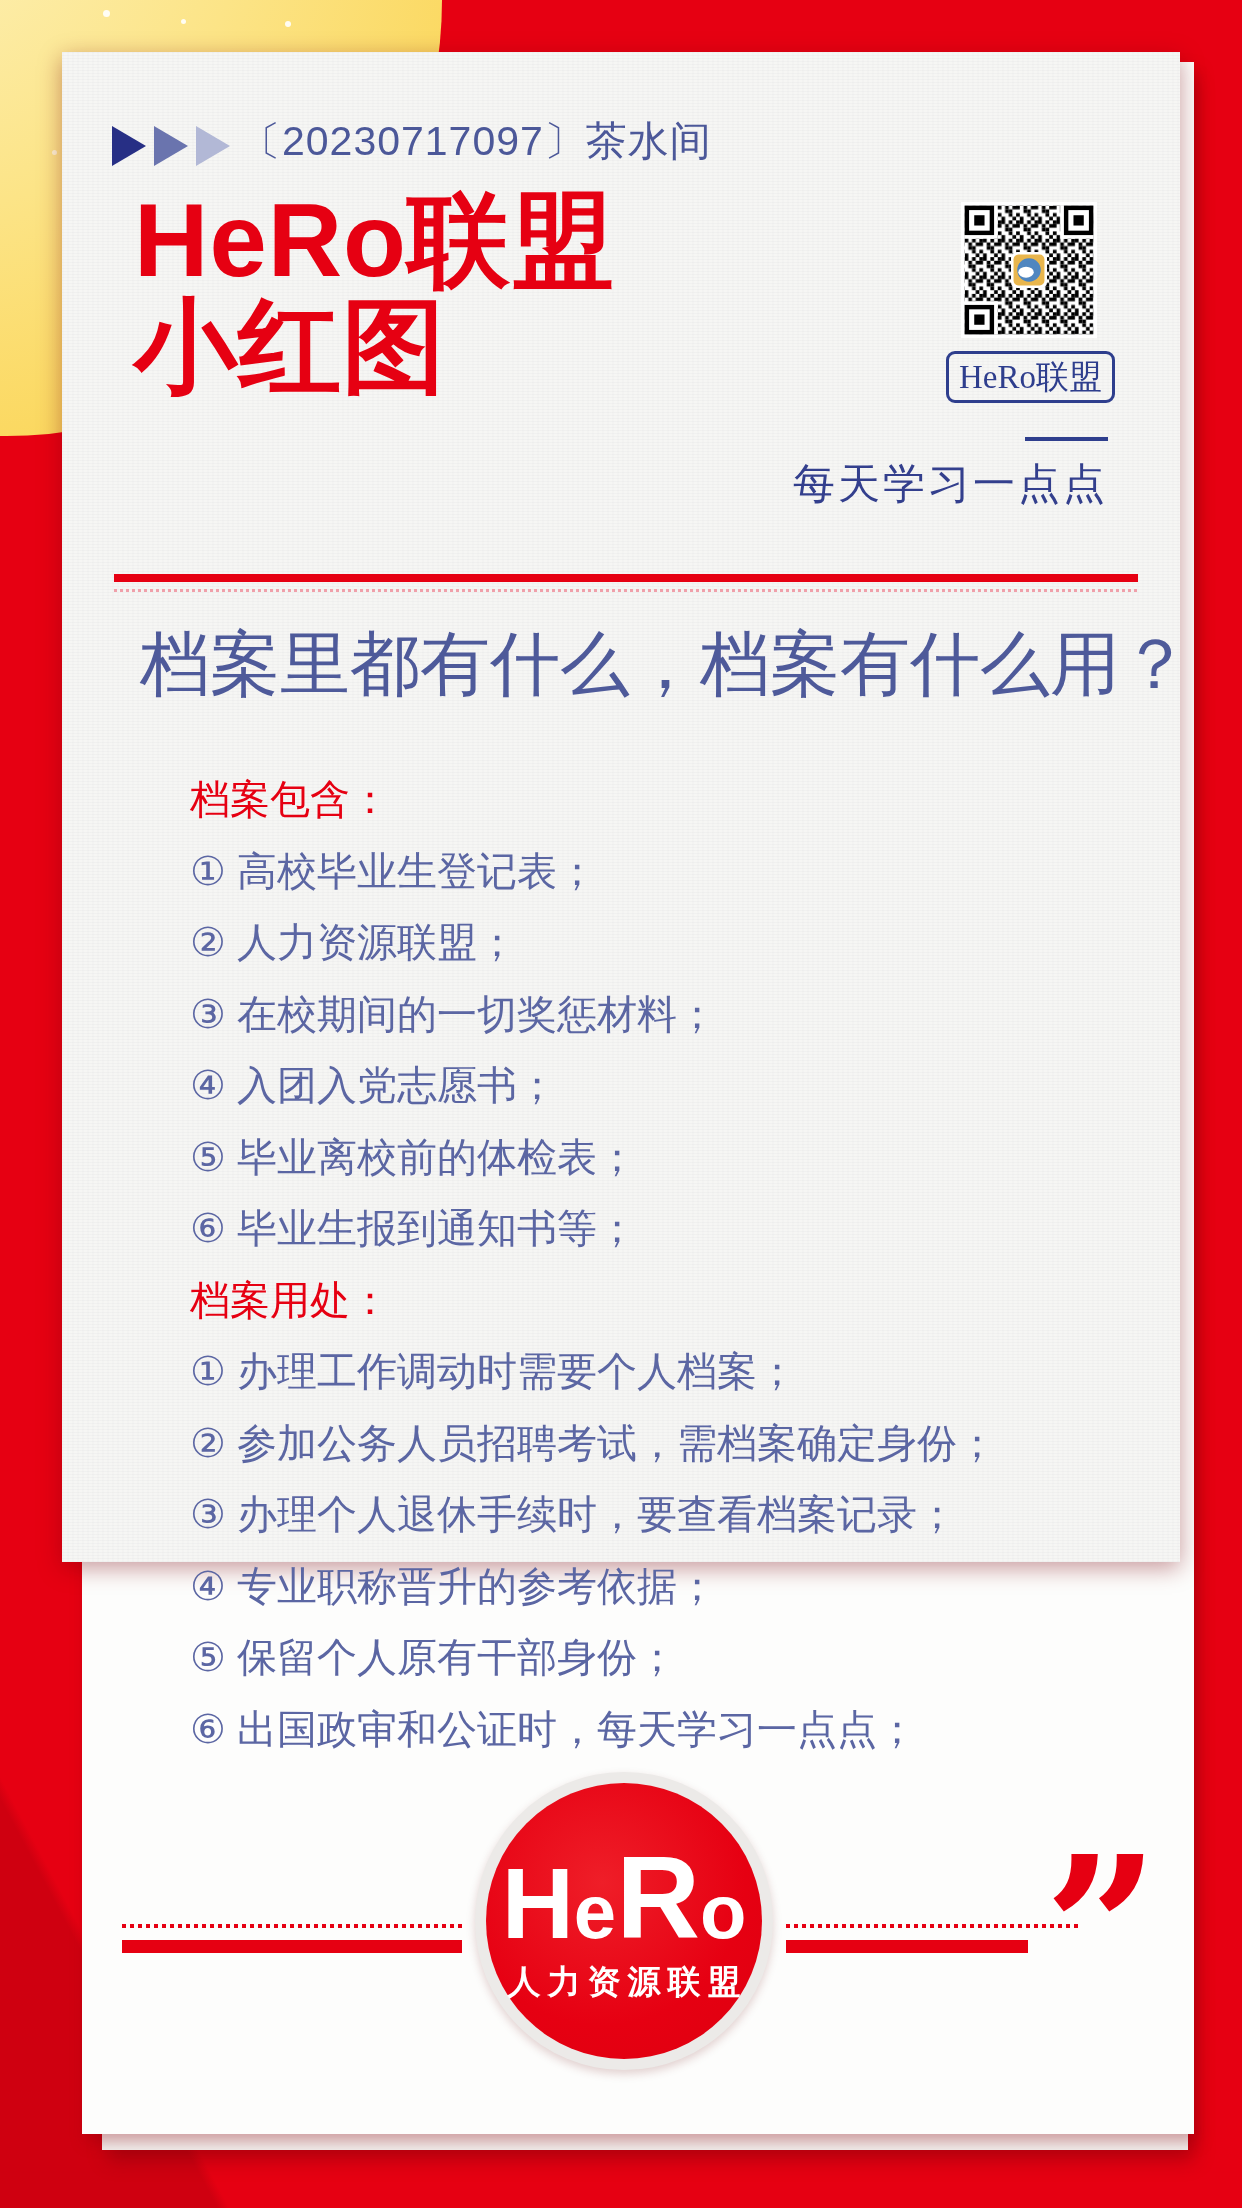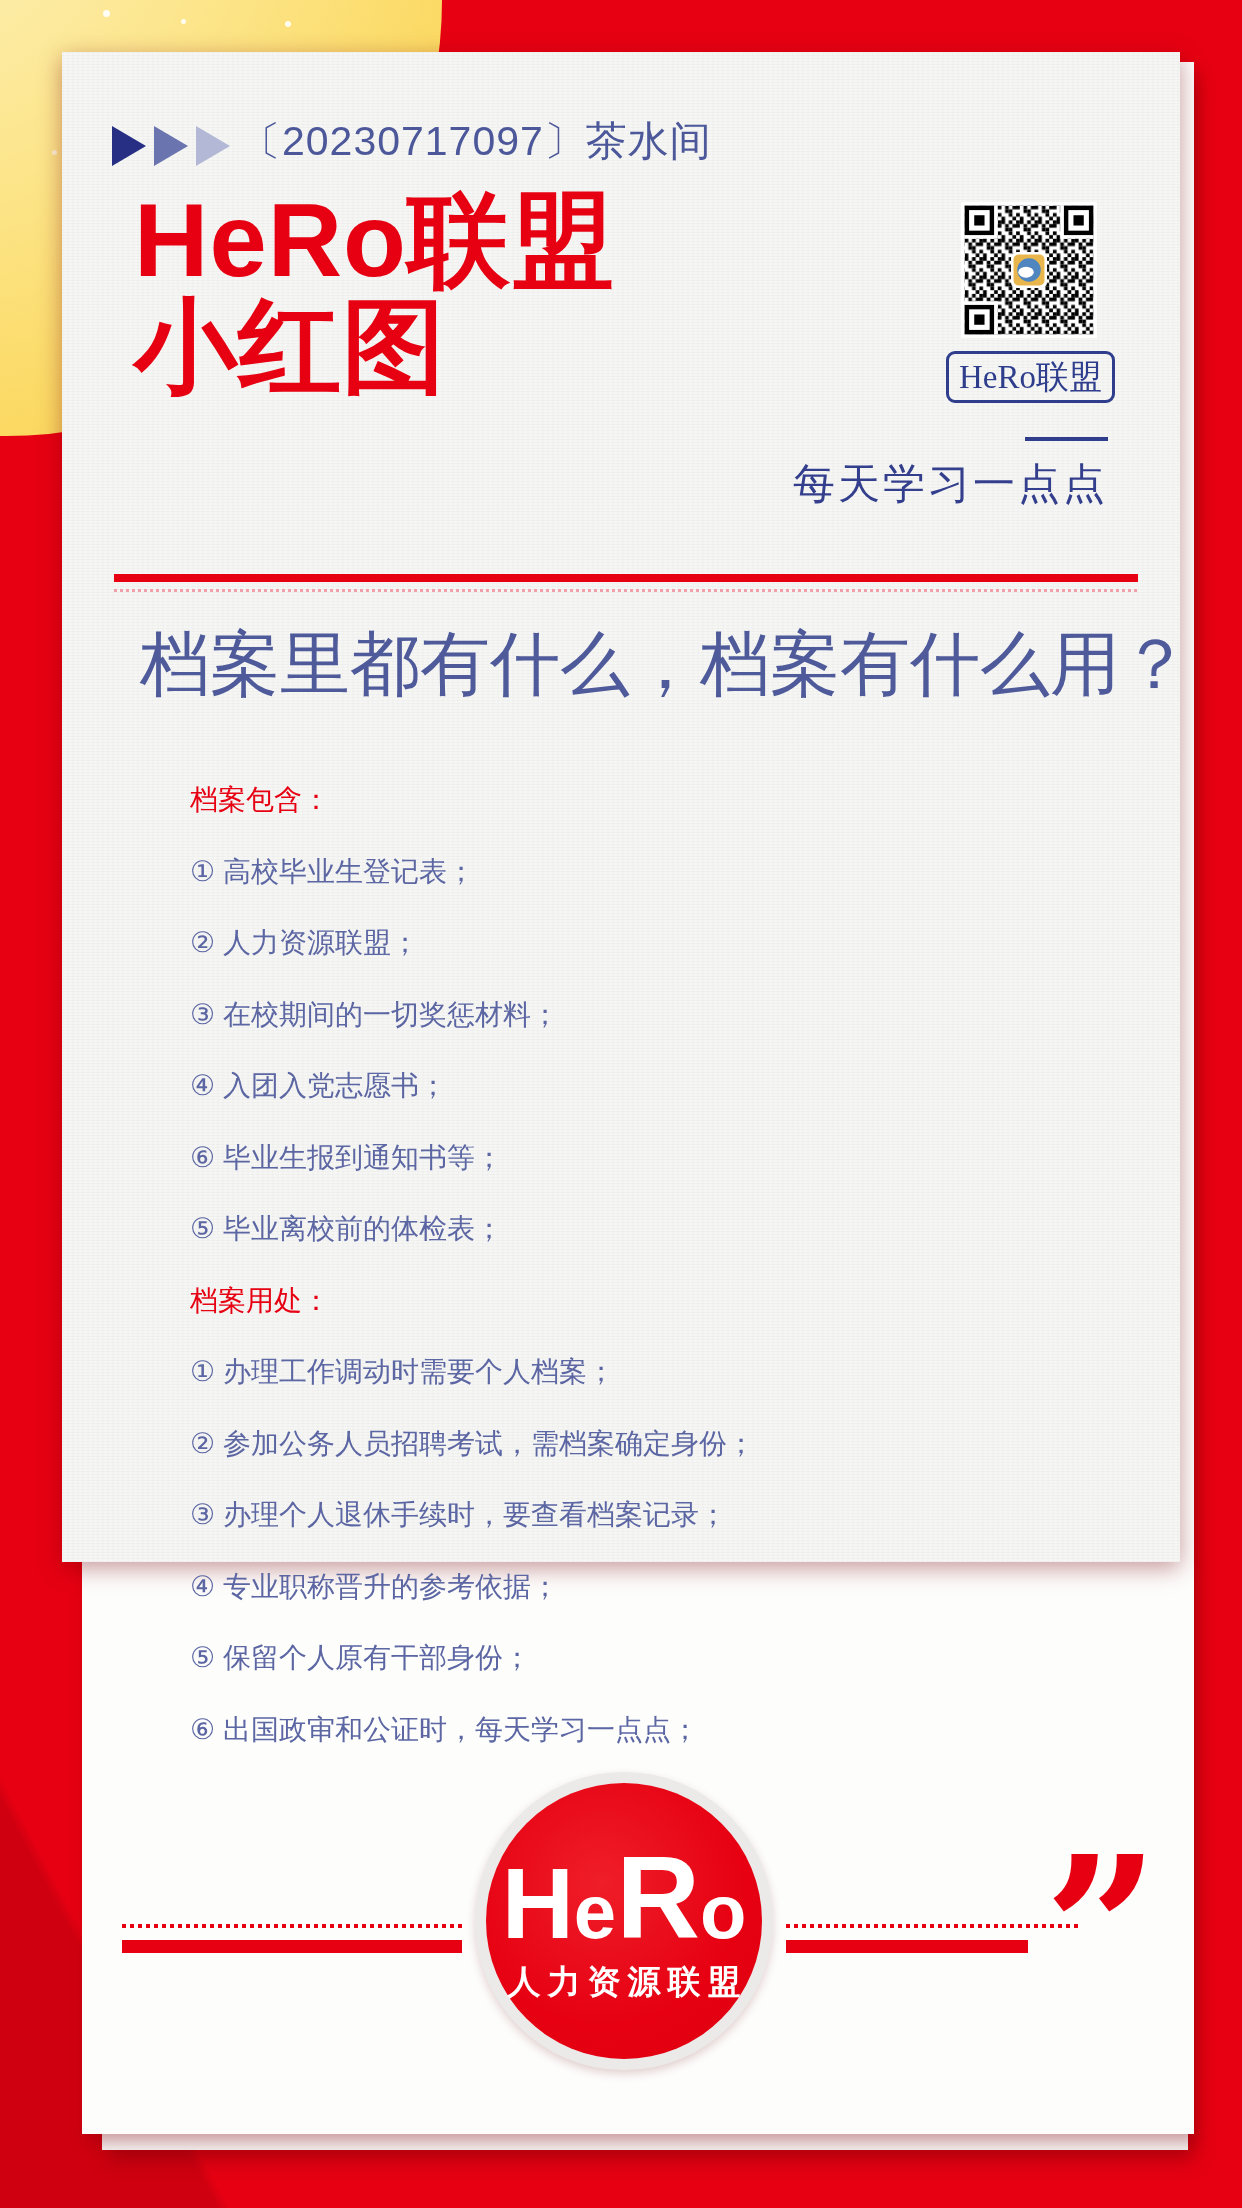--- a/index.html
+++ b/index.html
@@ -58,21 +58,21 @@
   .tagline{position:absolute;right:72px;top:404px;font-size:42px;color:#333f8d;letter-spacing:3px;}
   
   .divider{position:absolute;left:52px;top:522px;width:1024px;height:8px;background:#e60012;}
   .divider-dots{position:absolute;left:52px;top:537px;width:1024px;height:3px;
     background:repeating-linear-gradient(90deg,#f0a0aa 0 3px,transparent 3px 6px);}
   
   .heading{position:absolute;left:78px;top:566px;font-size:70px;font-weight:400;
     color:#4e5a9a;letter-spacing:0px;white-space:nowrap;}
   
   .content-list{position:absolute;left:128px;top:712px;width:950px;}
-  .cl-line{font-size:28px;line-height:71.5px;color:#5b66a3;white-space:nowrap;}
+  .cl-line{font-size:40px;line-height:71.5px;color:#5b66a3;white-space:nowrap;}
   .cl-label{color:#e60012;}
   
   .logo-ring{position:absolute;left:413px;top:1720px;width:298px;height:298px;border-radius:50%;
     background:#eceae8;display:flex;align-items:center;justify-content:center;
     box-shadow:0 4px 10px rgba(100,0,8,.18);}
   .logo-circle{width:276px;height:276px;border-radius:50%;
     background:radial-gradient(circle at 42% 36%,#ef1e28 0%,#e60012 60%,#dd000f 100%);
     display:flex;flex-direction:column;align-items:center;justify-content:center;color:#fff;}
   .wordmark{display:flex;align-items:baseline;font-weight:900;line-height:1;margin-top:2px;}
   .wm-H{font-size:100px;}
@@ -171,22 +171,22 @@
   <div class="divider-dots"></div>
 
   <div class="heading">档案里都有什么，档案有什么用？</div>
 
   <div class="content-list">
     <div class="cl-line cl-label">档案包含：</div>
     <div class="cl-line">① 高校毕业生登记表；</div>
     <div class="cl-line">② 人力资源联盟；</div>
     <div class="cl-line">③ 在校期间的一切奖惩材料；</div>
     <div class="cl-line">④ 入团入党志愿书；</div>
+    <div class="cl-line">⑤ 毕业离校前的体检表；</div>
     <div class="cl-line">⑥ 毕业生报到通知书等；</div>
-    <div class="cl-line">⑤ 毕业离校前的体检表；</div>
     <div class="cl-line cl-label">档案用处：</div>
     <div class="cl-line">① 办理工作调动时需要个人档案；</div>
     <div class="cl-line">② 参加公务人员招聘考试，需档案确定身份；</div>
     <div class="cl-line">③ 办理个人退休手续时，要查看档案记录；</div>
     <div class="cl-line">④ 专业职称晋升的参考依据；</div>
     <div class="cl-line">⑤ 保留个人原有干部身份；</div>
     <div class="cl-line">⑥ 出国政审和公证时，每天学习一点点；</div>
   </div>
 
   <div class="rule-dot left"></div>

